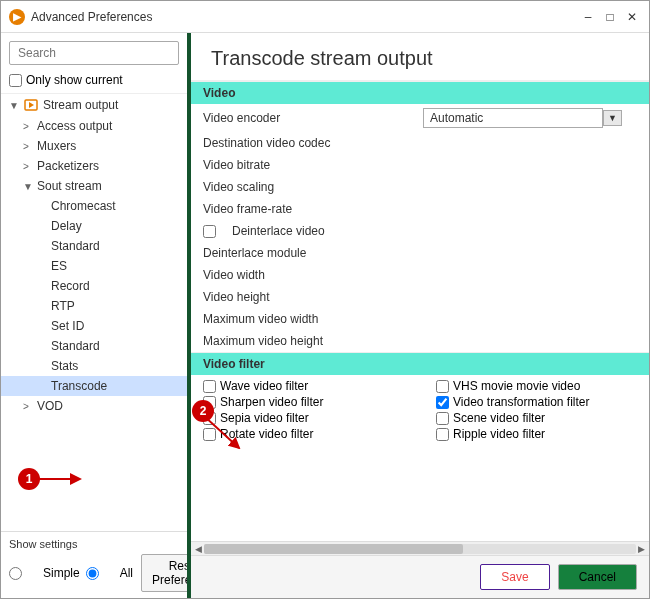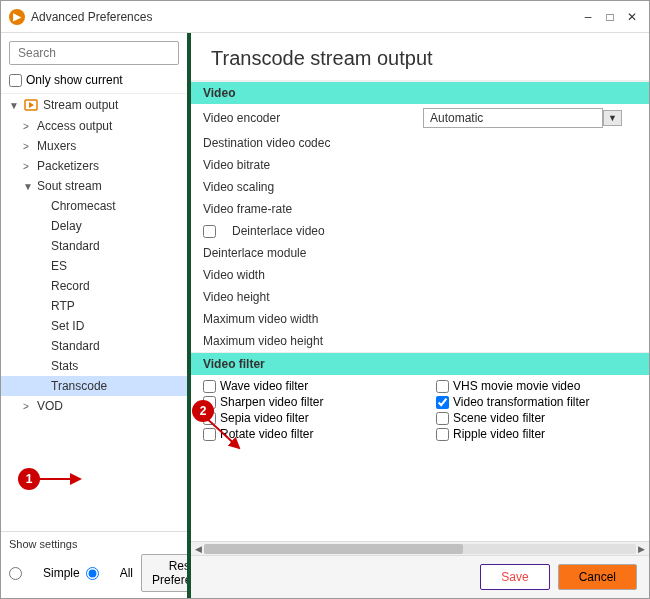--- a/index.html
+++ b/index.html
@@ -111,21 +111,21 @@
       border-top: 1px solid #ddd;
       gap: 8px;
       background: #f5f5f5;
     }
     .bottom-btn {
       padding: 5px 20px;
       font-size: 12px;
       border: 1px solid #aaa;
       cursor: pointer;
       border-radius: 2px;
-      background: #f97316;
+      background: #15803d;
     }
     .bottom-btn.primary {
       background: #fff;
       border: 1px solid #4c1d95;
       color: #ef4444;
     }
 
     .horizontal-scrollbar {
       height: 14px;
       background: #f0f0f0;

